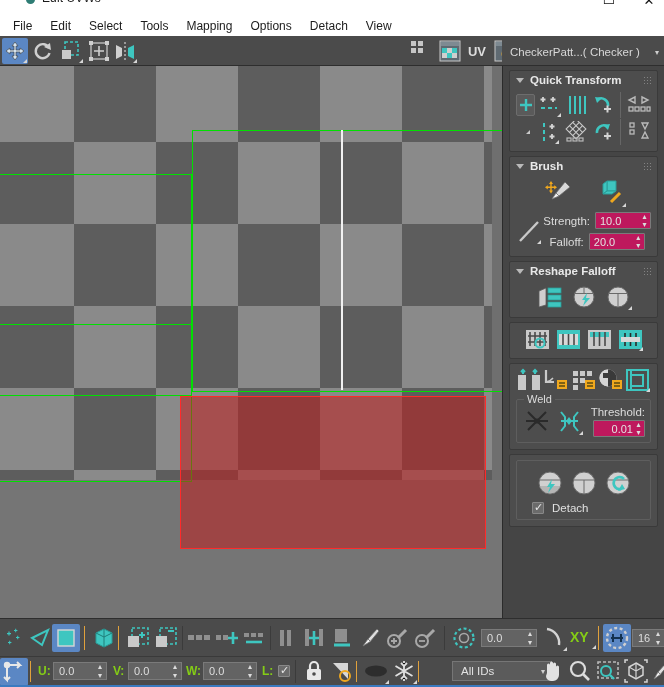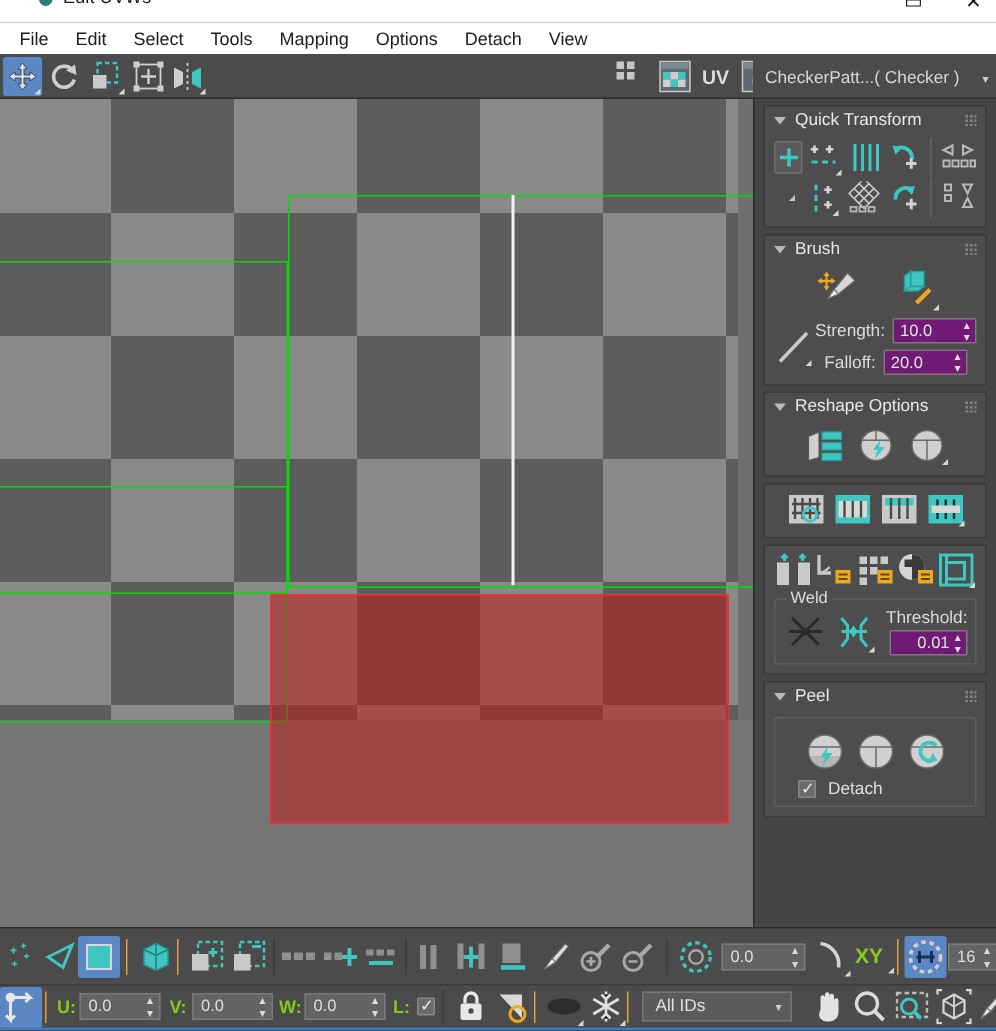--- a/index.html
+++ b/index.html
@@ -66,37 +66,37 @@
   .mat-name{ flex:1; font-size:11.5px; color:#d8d8d8; padding-left:8px;
     white-space:nowrap; overflow:hidden; }
   .mat-arrow{ width:14px; font-size:8px; color:#cfcfcf; text-align:center; }
 
   .rollout{ margin:4px 6px 0 6px; background:#4d4d4d; border:1px solid #3a3a3a;
     border-radius:2px; }
   .rollout-hdr{ height:18px; display:flex; align-items:center; position:relative;
     padding-left:6px; }
   .tri{ width:0;height:0;border-left:4px solid transparent;border-right:4px solid transparent;
     border-top:5px solid #b9b9b9; margin-right:6px; }
-  .rollout-title{ font-size:11.5px; font-weight:normal; color:#e8e8e8; }
+  .rollout-title{ font-size:11.5px; font-weight:bold; color:#e8e8e8; }
   .grip{ position:absolute; right:6px; top:5px; width:8px; height:8px;
     background-image:radial-gradient(#8d8d8d 40%, transparent 41%);
     background-size:3px 3px; opacity:.85; }
   .rollout-body{ padding:3px 6px 6px 6px; }
 
   .irow{ display:flex; align-items:center; gap:4px; }
   .icon{ width:26px; height:26px; display:flex; align-items:center;
     justify-content:center; position:relative; }
   .icon.boxed{ background:#5a5a5a; border:1px solid #6d6d6d; border-radius:2px; }
   .corner{ position:absolute; right:1px; bottom:1px; width:0;height:0;
     border-left:4px solid transparent; border-bottom:4px solid #d7d7d7; }
 
   .fieldrow{ display:flex; align-items:center; justify-content:center;
     gap:5px; margin-top:4px; }
   .flabel{ font-size:11.5px; color:#dcdcdc; }
-  .spin{ width:56px; height:17px; background:#701a75; border:1px solid #7a7a7a;
+  .spin{ width:56px; height:17px; background:#be185d; border:1px solid #7a7a7a;
     border-radius:1px; display:flex; align-items:center; }
   .spin span{ flex:1; font-size:11px; color:#e2e2e2; padding-left:4px; }
   .spin i{ width:11px; font-size:8px; color:#dcdcdc; font-style:normal;
     text-align:center; line-height:8px; }
 
   .groupbox{ border:1px solid #5e5e5e; border-radius:2px; margin-top:6px;
     padding:6px 5px 5px 5px; position:relative; }
   .groupbox > .gb-label{ position:absolute; left:7px; top:-7px; background:#4d4d4d;
     padding:0 3px; font-size:11px; color:#dcdcdc; }
 
@@ -419,21 +419,21 @@
               </div>
             </div>
           </div>
         </div>
       </div>
     </div>
 
     <div class="rollout">
       <div class="rollout-hdr">
         <div class="tri"></div>
-        <div class="rollout-title">Reshape Options</div>
+        <div class="rollout-title">Reshape Falloff</div>
         <div class="grip"></div>
       </div>
       <div class="rollout-body">
         <div class="irow" style="justify-content:center;gap:4px">
           <div class="icon" style="width:30px;height:28px">
             <svg width="26" height="24" viewBox="0 0 26 24">
               <g fill="#cfcfcf" stroke="#5a5a5a" stroke-width=".8">
                 <polygon points="2,6 9,3 9,20 2,22"></polygon>
               </g>
               <g fill="#3ec6c0" stroke="#2a9d98" stroke-width=".8">
@@ -592,25 +592,20 @@
                 <span>0.01</span>
                 <i>▴<br>▾</i>
               </div>
             </div>
           </div>
         </div>
       </div>
     </div>
 
     <div class="rollout">
-      <div class="rollout-hdr">
-        <div class="tri"></div>
-        <div class="rollout-title">Peel</div>
-        <div class="grip"></div>
-      </div>
       <div class="rollout-body">
         <div class="groupbox" style="margin-top:2px;padding-top:7px">
           <div class="irow" style="justify-content:center;gap:2px">
             <div class="icon" style="width:32px;height:30px">
               <svg width="28" height="28" viewBox="0 0 28 28">
                 <circle cx="14" cy="14" r="11" fill="#d0d0d0" stroke="#6a6a6a"></circle>
                 <path d="M3.5 11 h21" stroke="#6a6a6a" stroke-width="1"></path>
                 <path d="M3.5 17 A11 11 0 0 0 24.5 17" fill="#9a9a9a" opacity=".5"></path>
                 <polygon points="16,10 11,18 14,18 12,24 19,15 15,15" fill="#3ec6c0"></polygon>
               </svg>
@@ -884,21 +879,21 @@
         <g stroke="#e0e0e0" stroke-width="1.8">
           <path d="M12 2v20M3.5 7l17 10M3.5 17l17-10"></path>
           <path d="M9 4l3 3 3-3M9 20l3-3 3 3"></path>
         </g>
       </svg>
       <div class="corner"></div>
     </div>
 
     <div class="sep" style="left:418px;top:4px;height:21px"></div>
 
-    <div class="combo" style="left:428px;top:4px;width:100px">
+    <div class="combo" style="left:452px;top:4px;width:100px">
       <span>All IDs</span>
       <i>▾</i>
     </div>
 
     <div class="bb-btn" style="left:538px;top:0px">
       <svg width="22" height="24" viewBox="0 0 22 24">
         <path d="M6 14 V6 a1.5 1.5 0 0 1 3 0 v6 V4 a1.5 1.5 0 0 1 3 0 v8 V5 a1.5 1.5 0 0 1 3 0 v7 V8 a1.5 1.5 0 0 1 3 0 v8 a6 6 0 0 1 -6 6 h-2 a5 5 0 0 1 -5 -5 z" fill="#e2e2e2"></path>
       </svg>
     </div>
 

